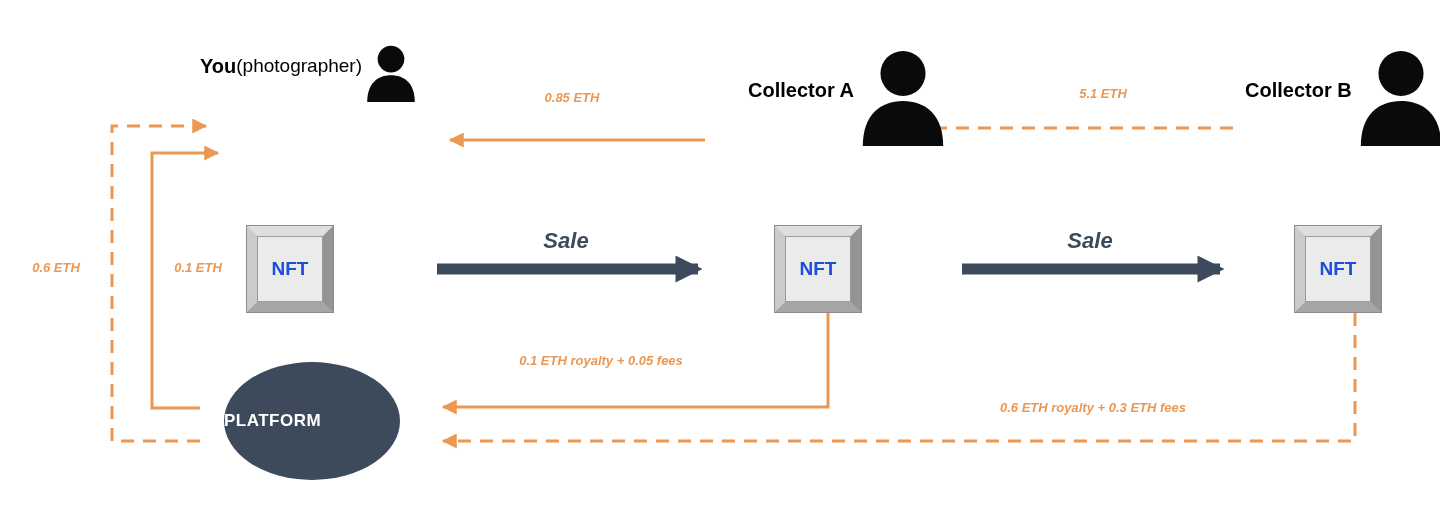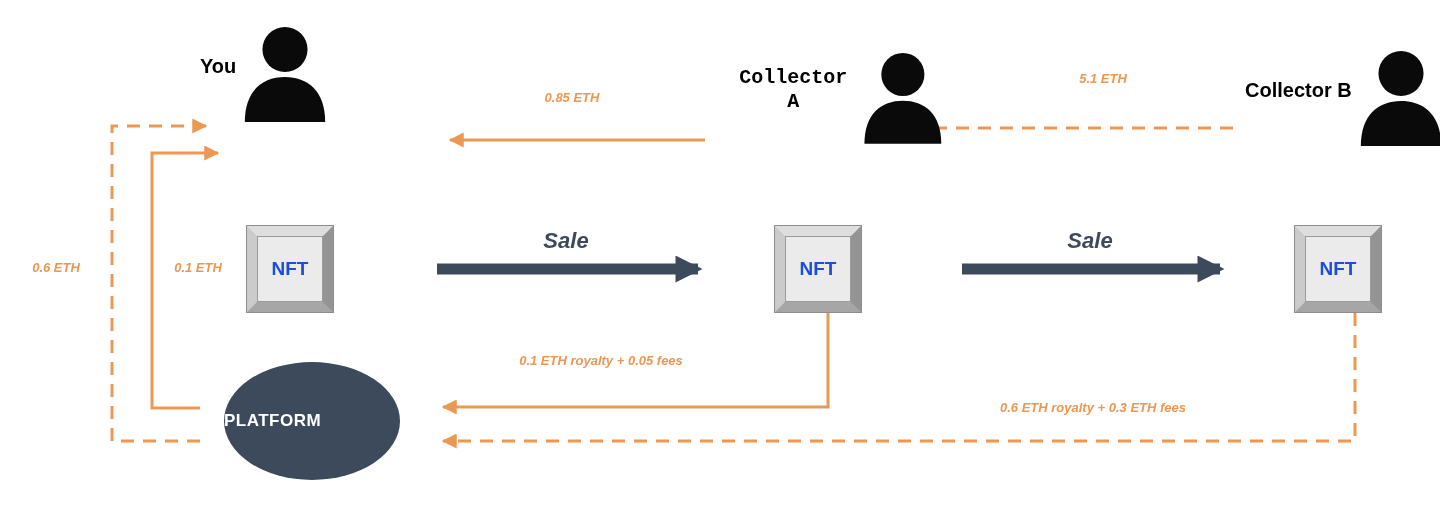--- a/index.html
+++ b/index.html
@@ -94,27 +94,28 @@
 
     <path d="M200 408 L152 408 L152 153 L218 153" fill="none" style="stroke:var(--orange,#ec9853)" stroke-width="3" marker-end="url(#ah-orange)"></path>
 
     <path d="M828 313 L828 407 L443 407" fill="none" style="stroke:var(--orange,#ec9853)" stroke-width="3" marker-end="url(#ah-orange)"></path>
 
     <path d="M1355 313 L1355 441 L443 441" fill="none" style="stroke:var(--orange,#ec9853)" stroke-width="3" stroke-dasharray="13 9" marker-end="url(#ah-orange)"></path>
   </svg>
 
   <div class="actor" style="left:200px; top:10px;">
     <div class="actor-name">You</div>
+    <div class="actor-sub">(photographer)</div>
     <svg class="person" width="98" height="98" viewBox="0 0 100 100">
       <circle cx="50" cy="26" r="23" fill="#0a0a0a"></circle>
       <path d="M9 100 C9 68 27 54 50 54 C73 54 91 68 91 100 Z" fill="#0a0a0a"></path>
     </svg>
   </div>
 
-  <div class="actor" style="left:730px; top:34px;font-family:Liberation Mono, monospace;">
+  <div class="actor" style="left:748px; top:34px;">
     <div class="actor-name">Collector A</div>
     <svg class="person" width="98" height="98" viewBox="0 0 100 100">
       <circle cx="50" cy="26" r="23" fill="#0a0a0a"></circle>
       <path d="M9 100 C9 68 27 54 50 54 C73 54 91 68 91 100 Z" fill="#0a0a0a"></path>
     </svg>
   </div>
 
   <div class="actor" style="left:1245px; top:34px;">
     <div class="actor-name">Collector B</div>
     <svg class="person" width="98" height="98" viewBox="0 0 100 100">
@@ -131,21 +132,21 @@
   </div>
   <div class="nft-box" style="left:1295px; top:226px;">
     <span class="nft-label">NFT</span>
   </div>
 
   <div class="platform">
     <span class="platform-label">PLATFORM</span>
   </div>
 
   <div class="flow-label" style="left:572px; top:90px;">0.85 ETH</div>
-  <div class="flow-label" style="left:1103px; top:71px;">5.1 ETH</div>
+  <div class="flow-label" style="left:1103px; top:86px;">5.1 ETH</div>
   <div class="flow-label" style="left:56px; top:260px;">0.6 ETH</div>
   <div class="flow-label" style="left:198px; top:260px;">0.1 ETH</div>
   <div class="flow-label" style="left:601px; top:353px;">0.1 ETH royalty + 0.05 fees</div>
   <div class="flow-label" style="left:1093px; top:400px;">0.6 ETH royalty + 0.3 ETH fees</div>
 
   <div class="sale-label" style="left:566px; top:228px;">Sale</div>
   <div class="sale-label" style="left:1090px; top:228px;">Sale</div>
 
 </div>
 

